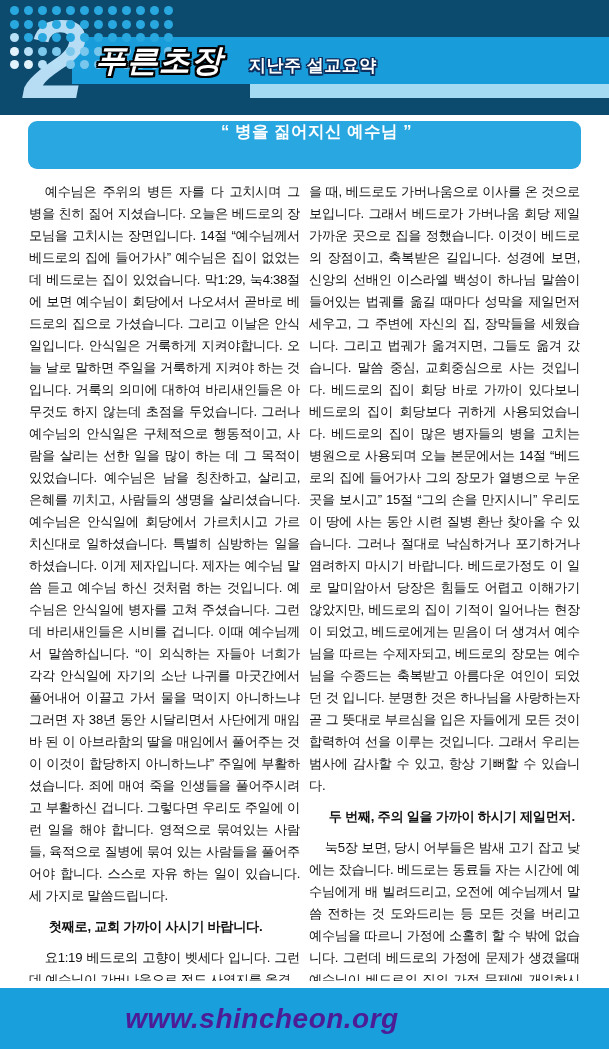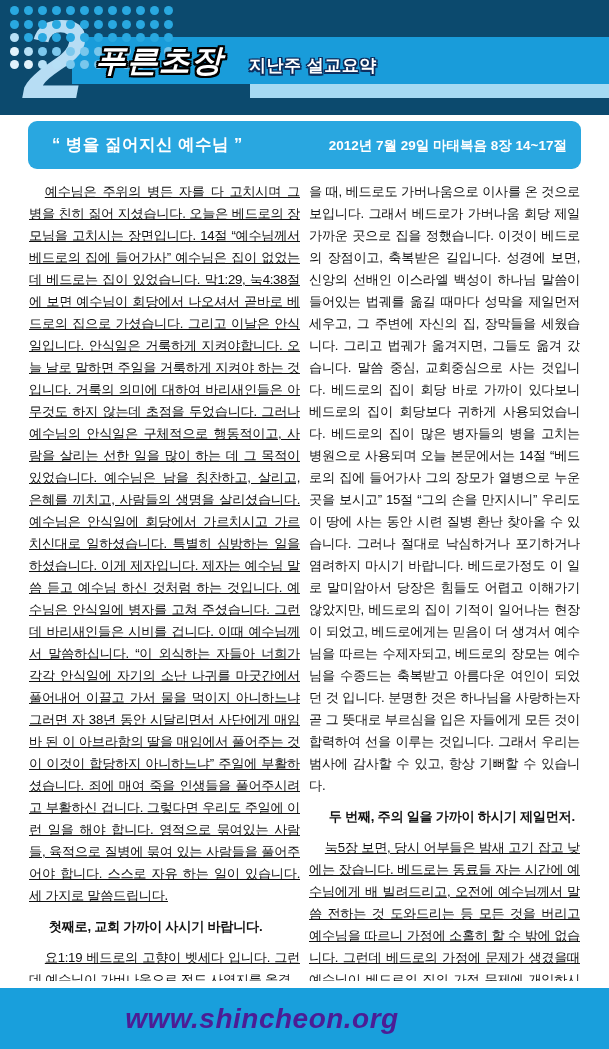--- a/index.html
+++ b/index.html
@@ -48,20 +48,21 @@
       -1.5px 0 0 #0d2f5f, 1.5px 0 0 #0d2f5f,
       0 -1.5px 0 #0d2f5f, 0 1.5px 0 #0d2f5f;
   }
 
   
   .title-bar {
     margin:6px 28px 0 28px; height:48px;
     background:#29a7e0; border-radius:9px;
     display:flex; align-items:center; justify-content:space-between;
     color:#ffffff;
+    flex-direction:column;
   }
   .sermon-title {
     font-size:16.5px; font-weight:bold; padding-left:24px; letter-spacing:0.5px;
     white-space:nowrap;
   }
   .title-meta {
     text-align:right; padding-right:14px;
     font-size:13.5px; font-weight:bold; line-height:19px; white-space:nowrap;
   }
 
@@ -71,21 +72,21 @@
     padding:12px 29px 0 29px;
     height:800px; overflow:hidden;
   }
   .col {
     flex:1; min-width:0;
     font-size:13.2px; line-height:22px; letter-spacing:-0.3px;
     color:#111111; text-align:justify;
     word-break:break-all;
   }
   .col p { margin:0; }
-  .col p.para { text-indent:1.2em;text-decoration:underline; }
+  .col p.para { text-indent:1.2em; }
   .col p.cont { text-indent:0; }
   .col p.heading { font-weight:bold; text-indent:1.5em; margin:9px 0; }
 
   
   .footer {
     position:absolute; left:0; bottom:0; width:609px; height:61px;
     background:#199fdc; display:flex; align-items:center;
   }
   .footer-url {
     width:100%; box-sizing:border-box; padding-right:85px;
@@ -165,21 +166,20 @@
     </div>
   <div class="masthead">
     <span class="masthead-title">푸른초장</span>
     <span class="masthead-sub">지난주 설교요약</span>
   </div>
 </div>
 
 <div class="title-bar">
   <div class="sermon-title">“ 병을 짊어지신 예수님 ”</div>
   <div class="title-meta">
-    <div>2012년 7월 29일 마태복음 8장 14~17절</div>
   </div>
 </div>
 
 <div class="body-area">
   <div class="col">
       <p class="para">예수님은 주위의 병든 자를 다 고치시며 그 병을 친히 짊어 지셨습니다. 오늘은 베드로의 장모님을 고치시는 장면입니다. 14절 “예수님께서 베드로의 집에 들어가사” 예수님은 집이 없었는데 베드로는 집이 있었습니다. 막1:29, 눅4:38절에 보면 예수님이 회당에서 나오셔서 곧바로 베드로의 집으로 가셨습니다. 그리고 이날은 안식일입니다. 안식일은 거룩하게 지켜야합니다. 오늘 날로 말하면 주일을 거룩하게 지켜야 하는 것입니다. 거룩의 의미에 대하여 바리새인들은 아무것도 하지 않는데 초점을 두었습니다. 그러나 예수님의 안식일은 구체적으로 행동적이고, 사람을 살리는 선한 일을 많이 하는 데 그 목적이 있었습니다. 예수님은 남을 칭찬하고, 살리고, 은혜를 끼치고, 사람들의 생명을 살리셨습니다. 예수님은 안식일에 회당에서 가르치시고 가르치신대로 일하셨습니다. 특별히 심방하는 일을 하셨습니다. 이게 제자입니다. 제자는 예수님 말씀 듣고 예수님 하신 것처럼 하는 것입니다. 예수님은 안식일에 병자를 고쳐 주셨습니다. 그런데 바리새인들은 시비를 겁니다. 이때 예수님께서 말씀하십니다. “이 외식하는 자들아 너희가 각각 안식일에 자기의 소난 나귀를 마굿간에서 풀어내어 이끌고 가서 물을 먹이지 아니하느냐 그러면 자 38년 동안 시달리면서 사단에게 매임바 된 이 아브라함의 딸을 매임에서 풀어주는 것이 이것이 합당하지 아니하느냐” 주일에 부활하셨습니다. 죄에 매여 죽을 인생들을 풀어주시려고 부활하신 겁니다. 그렇다면 우리도 주일에 이런 일을 해야 합니다. 영적으로 묶여있는 사람들, 육적으로 질병에 묶여 있는 사람들을 풀어주어야 합니다. 스스로 자유 하는 일이 있습니다. 세 가지로 말씀드립니다.</p>
       <p class="heading">첫째로, 교회 가까이 사시기 바랍니다.</p>
       <p class="para">요1:19 베드로의 고향이 벳세다 입니다. 그런데 예수님이 가버나움으로 전도 사역지를 옮겼</p>
     </div>
   <div class="col">

